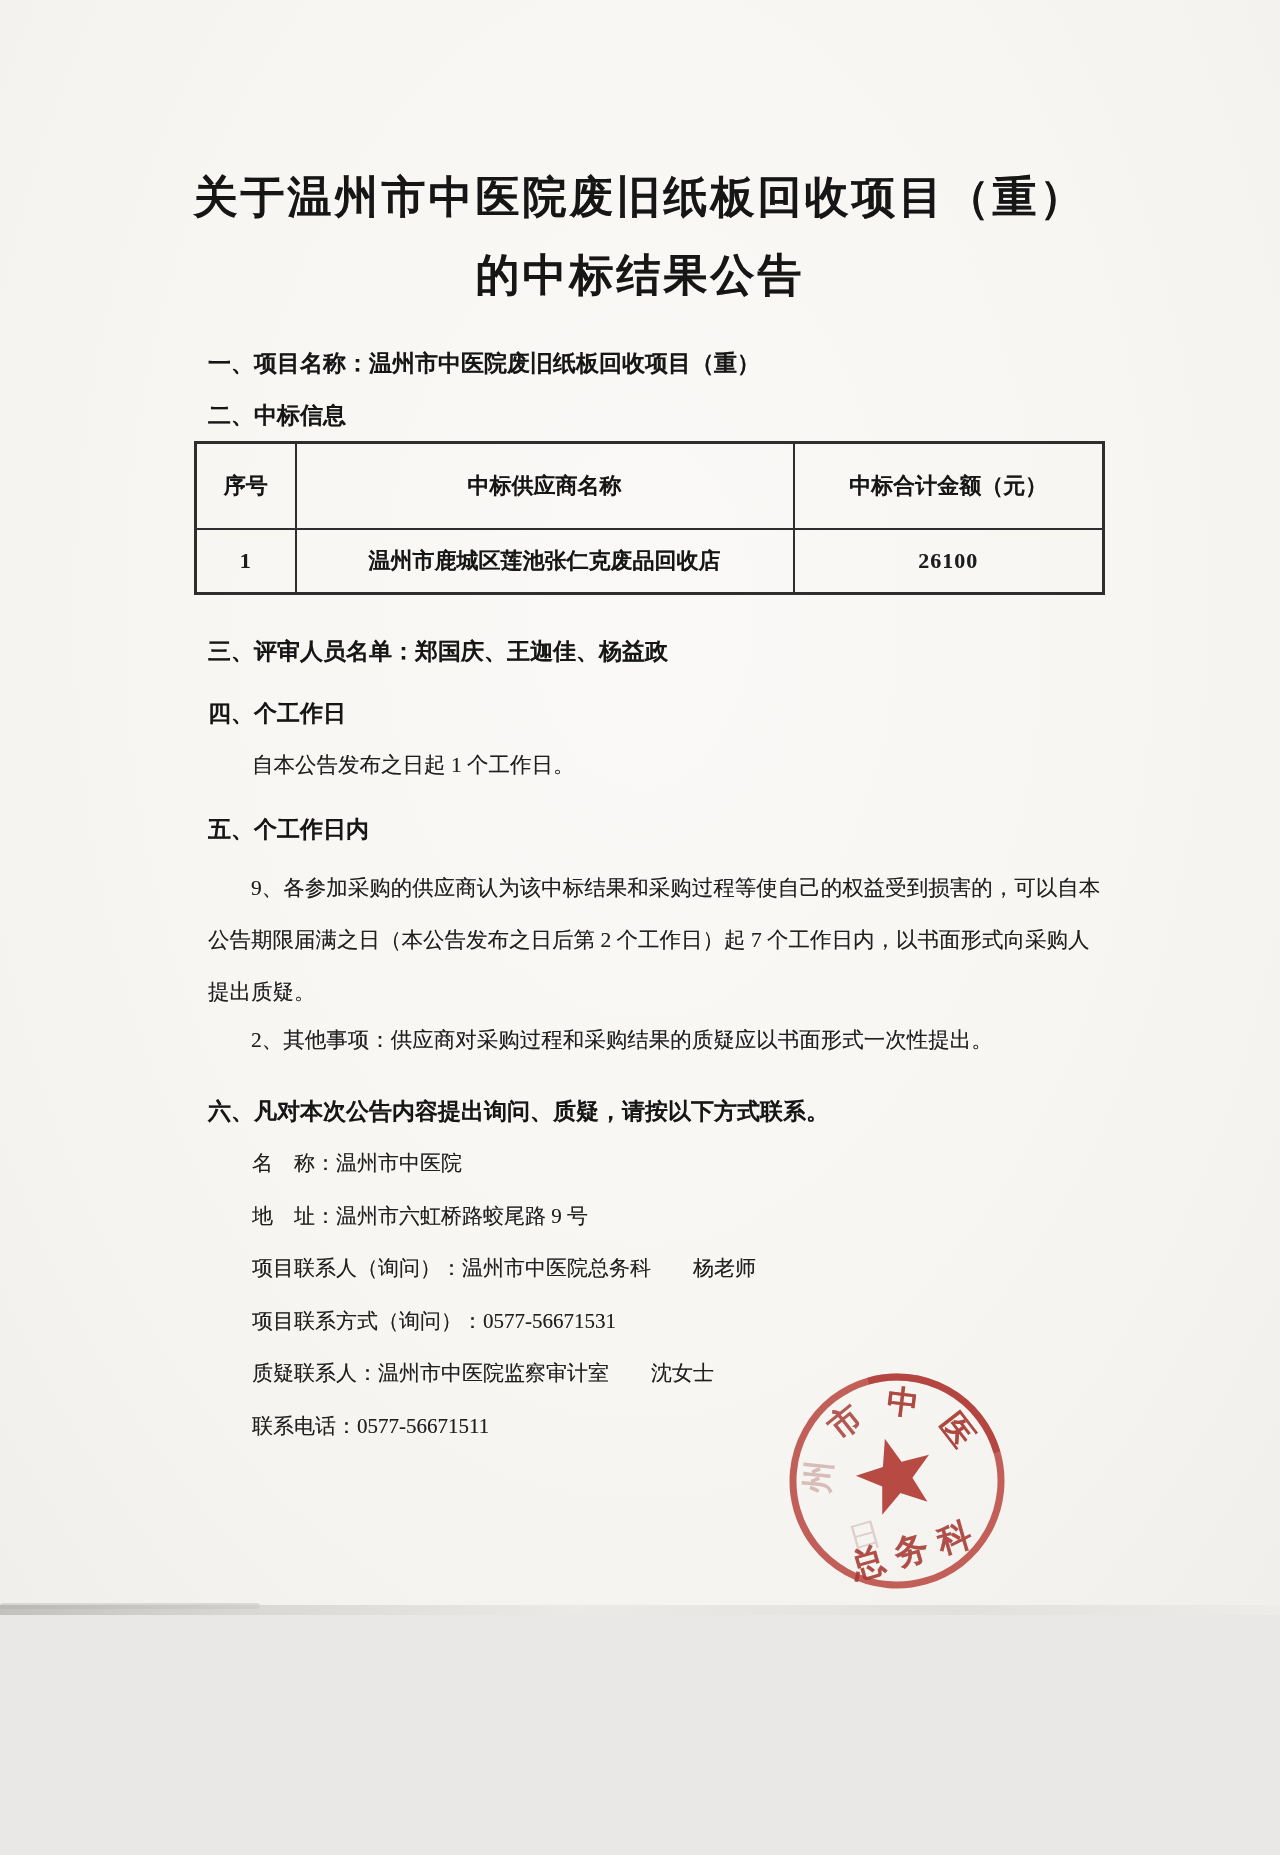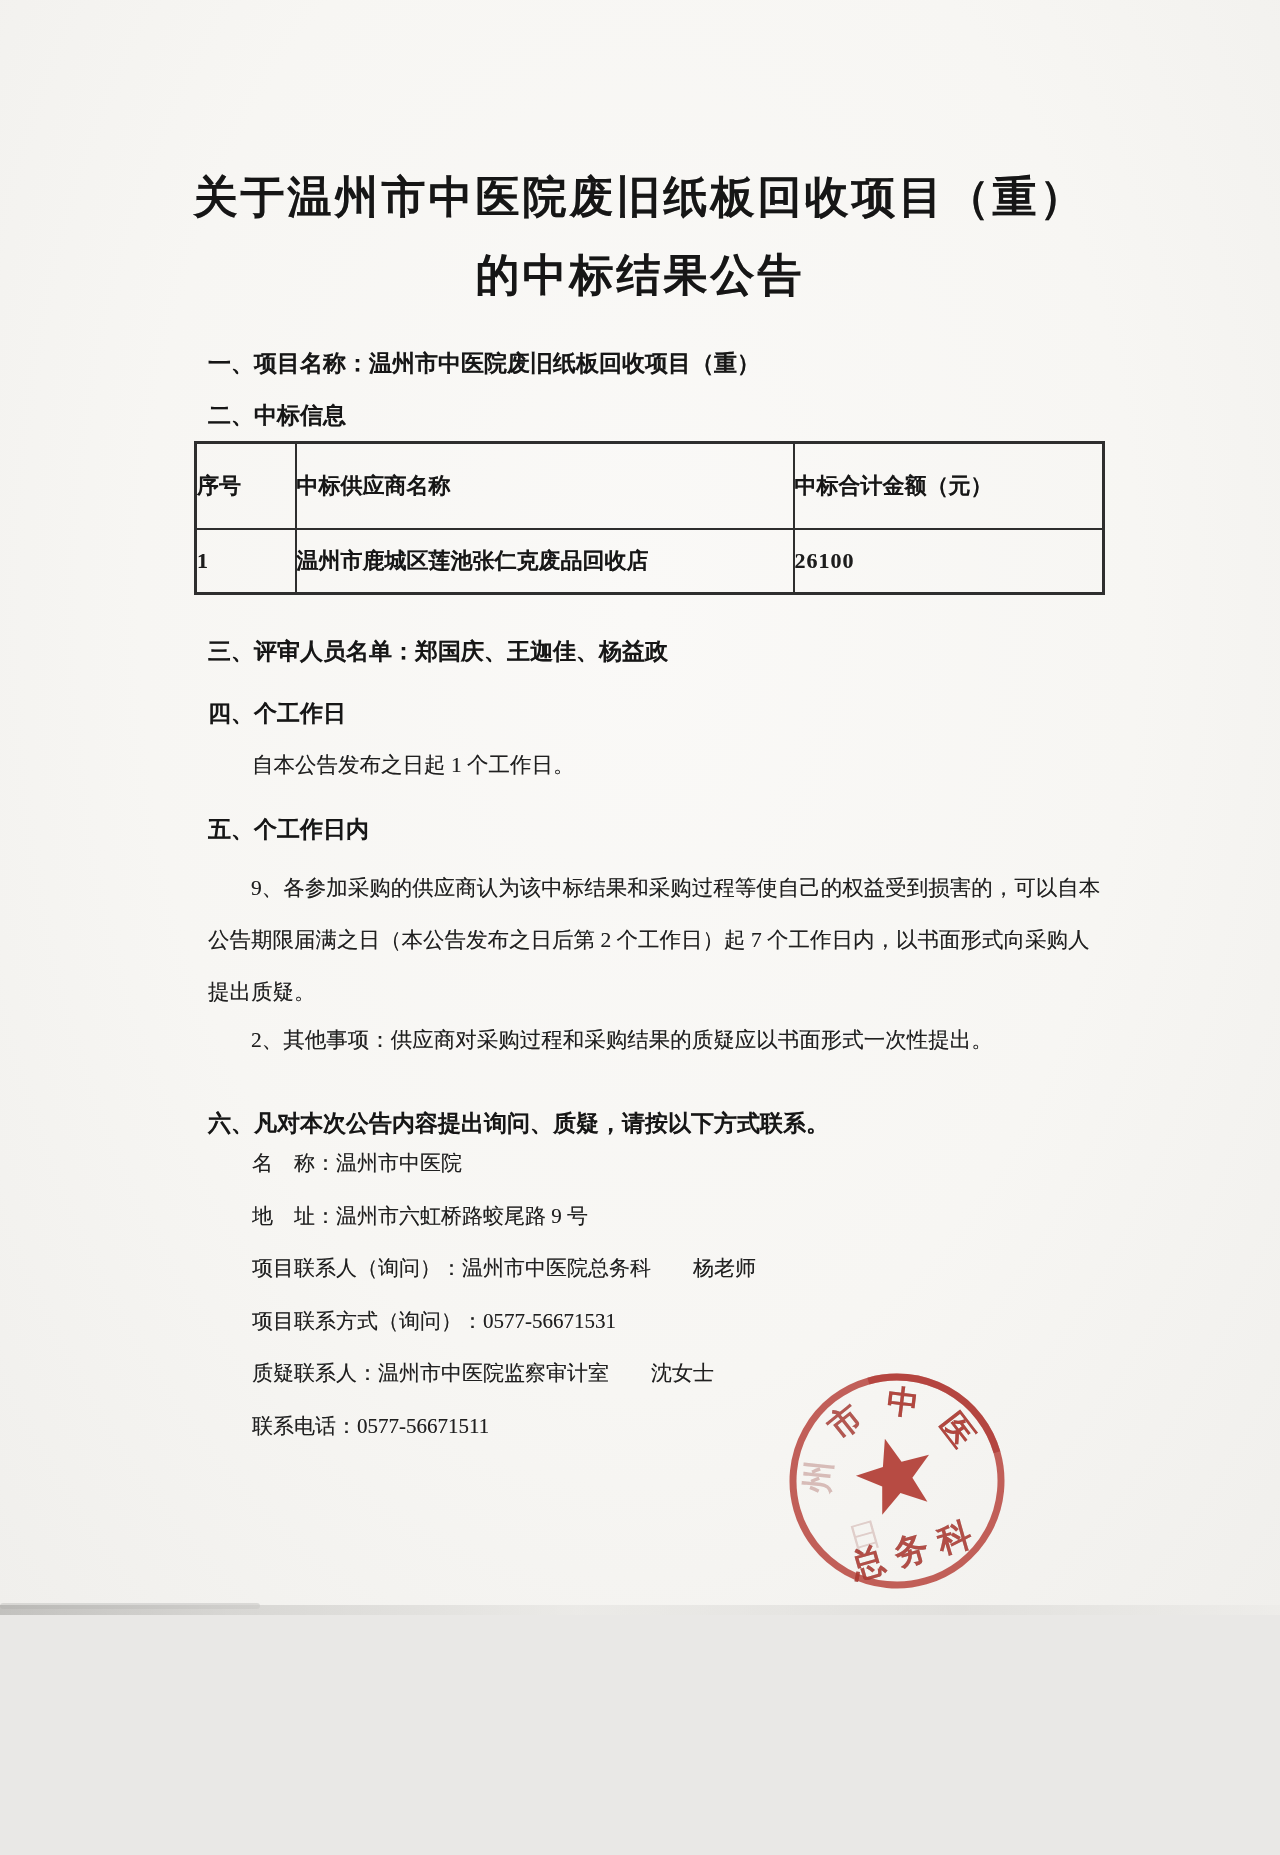--- a/index.html
+++ b/index.html
@@ -30,21 +30,21 @@
     font-weight:bold;
     font-size:23px; line-height:30px;
     color:#161616;
     white-space:nowrap;
   }
   .s1 { top:348px; }
   .s2 { top:400px; }
   .s3 { top:636px; }
   .s4 { top:698px; }
   .s5 { top:814px; }
-  .s6 { top:1096px;margin-top:12px; }
+  .s6 { top:1096px; }
 
   .body-line {
     position:absolute; left:252px;
     font-size:21.5px; line-height:30px;
     color:#202020; white-space:nowrap;
   }
   .s4-body { top:750px; }
 
   .para {
     position:absolute; left:208px; width:908px;
@@ -59,21 +59,21 @@
   .contacts .cline { line-height:52.5px; white-space:nowrap; }
 
   table.award {
     position:absolute; left:194px; top:441px;
     width:908px;
     border-collapse:collapse;
     table-layout:fixed;
   }
   table.award th, table.award td {
     border:2px solid #2e2e2e;
-    text-align:left; vertical-align:middle;
+    text-align:center; vertical-align:middle;
     padding:0;
   }
   table.award { border:3px solid #2e2e2e; }
   table.award col.c1 { width:100px; }
   table.award col.c2 { width:498px; }
   table.award col.c3 { width:310px; }
   table.award th {
     height:84px;
     font-family:"Liberation Sans", sans-serif;
     font-weight:bold; font-size:22px; color:#161616;

